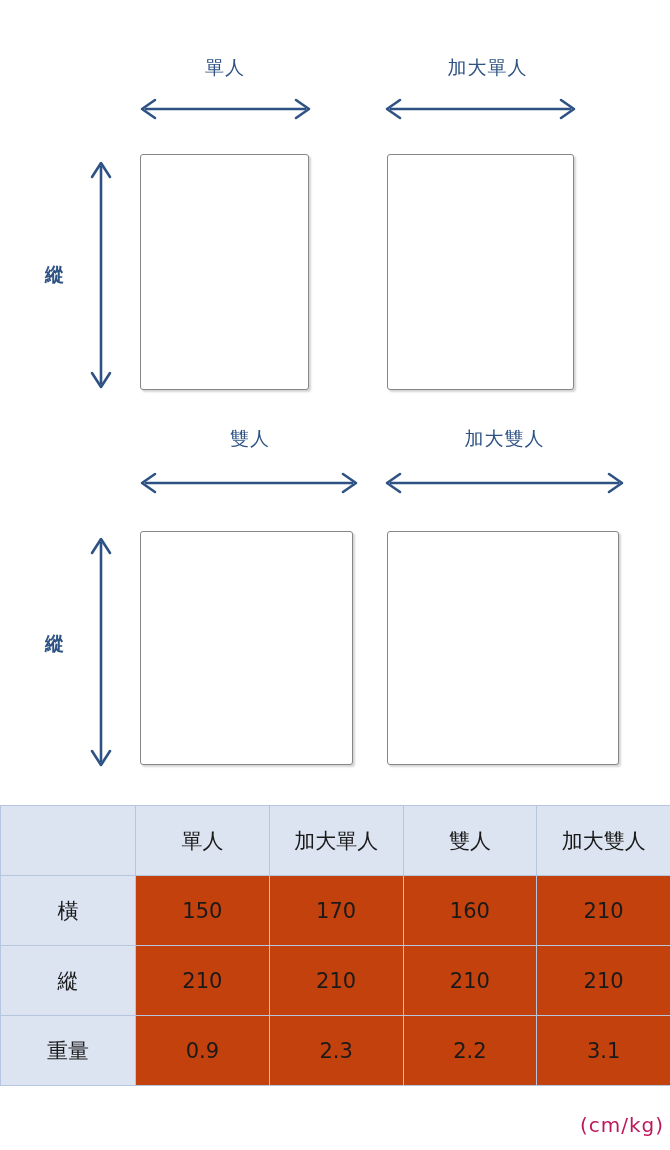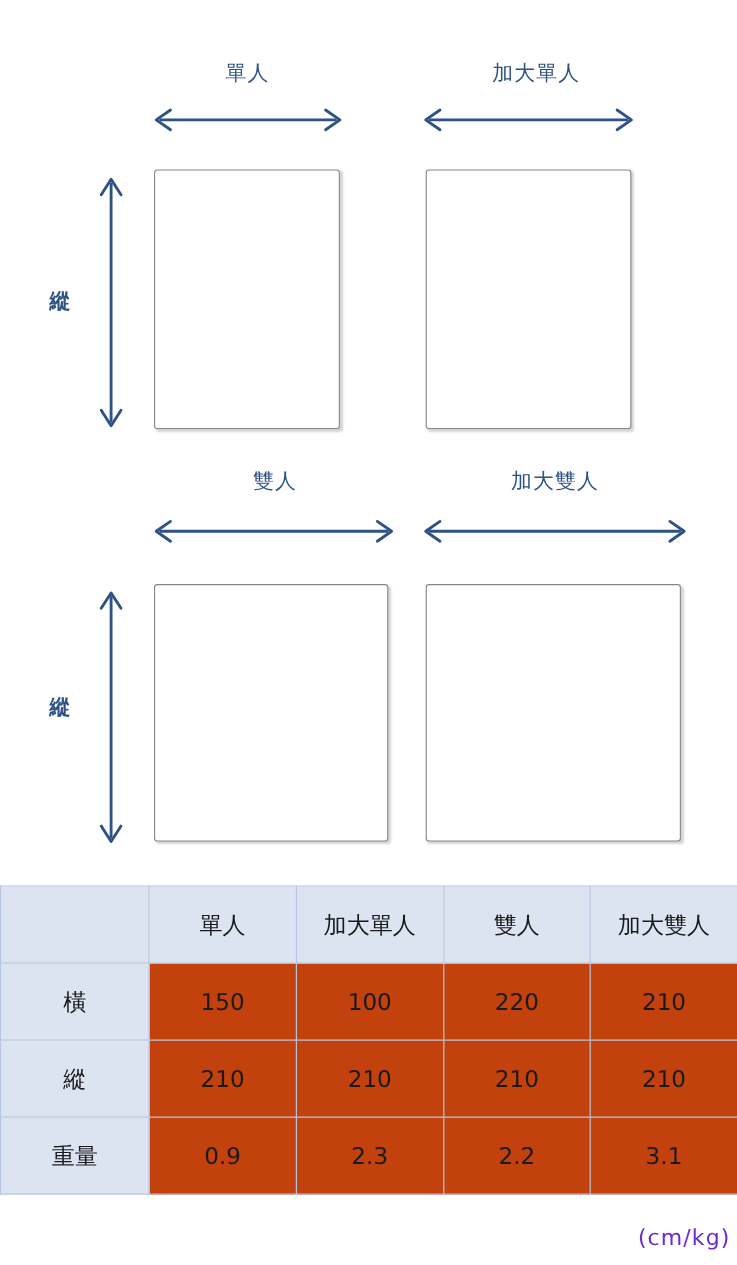--- a/index.html
+++ b/index.html
@@ -106,21 +106,21 @@
   }
 
   col.c0 { width: 135px; }
   col.cN { width: 133.75px; }
 
   .unit-note {
     position: absolute;
     right: 6px;
     top: 1113px;
     font-size: 20px;
-    color: #6d28d9;
+    color: #be185d;
     font-family: "DejaVu Sans", "Liberation Sans", sans-serif;
     letter-spacing: 1px;
     white-space: nowrap;
   }
 </style>
 </head>
 <body>
 
 <div class="stage">
 
@@ -197,22 +197,22 @@
           <th class="hdr-cell">單人</th>
           <th class="hdr-cell">加大單人</th>
           <th class="hdr-cell">雙人</th>
           <th class="hdr-cell">加大雙人</th>
         </tr>
       </thead>
       <tbody>
         <tr>
           <td class="row-head">橫</td>
           <td class="val-cell">150</td>
-          <td class="val-cell">100</td>
-          <td class="val-cell">220</td>
+          <td class="val-cell">170</td>
+          <td class="val-cell">160</td>
           <td class="val-cell">210</td>
         </tr>
         <tr>
           <td class="row-head">縱</td>
           <td class="val-cell">210</td>
           <td class="val-cell">210</td>
           <td class="val-cell">210</td>
           <td class="val-cell">210</td>
         </tr>
         <tr>

